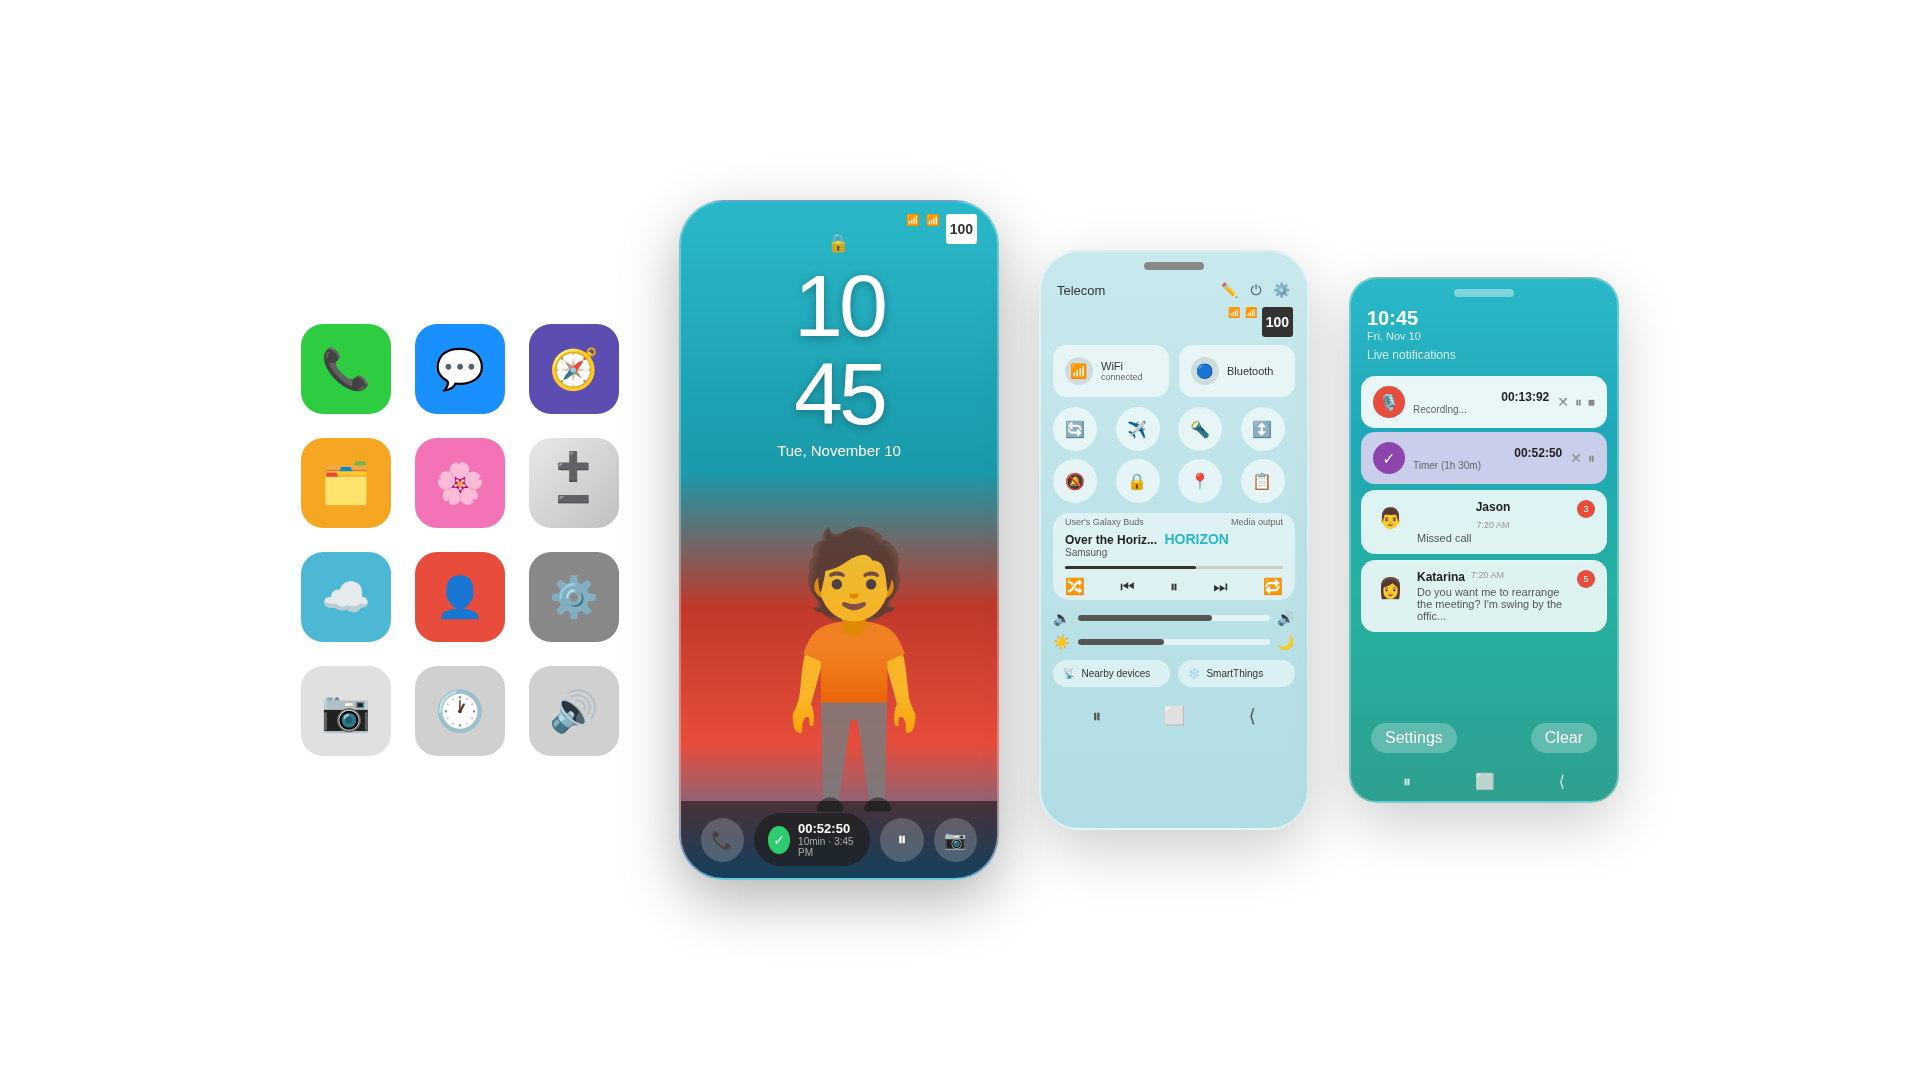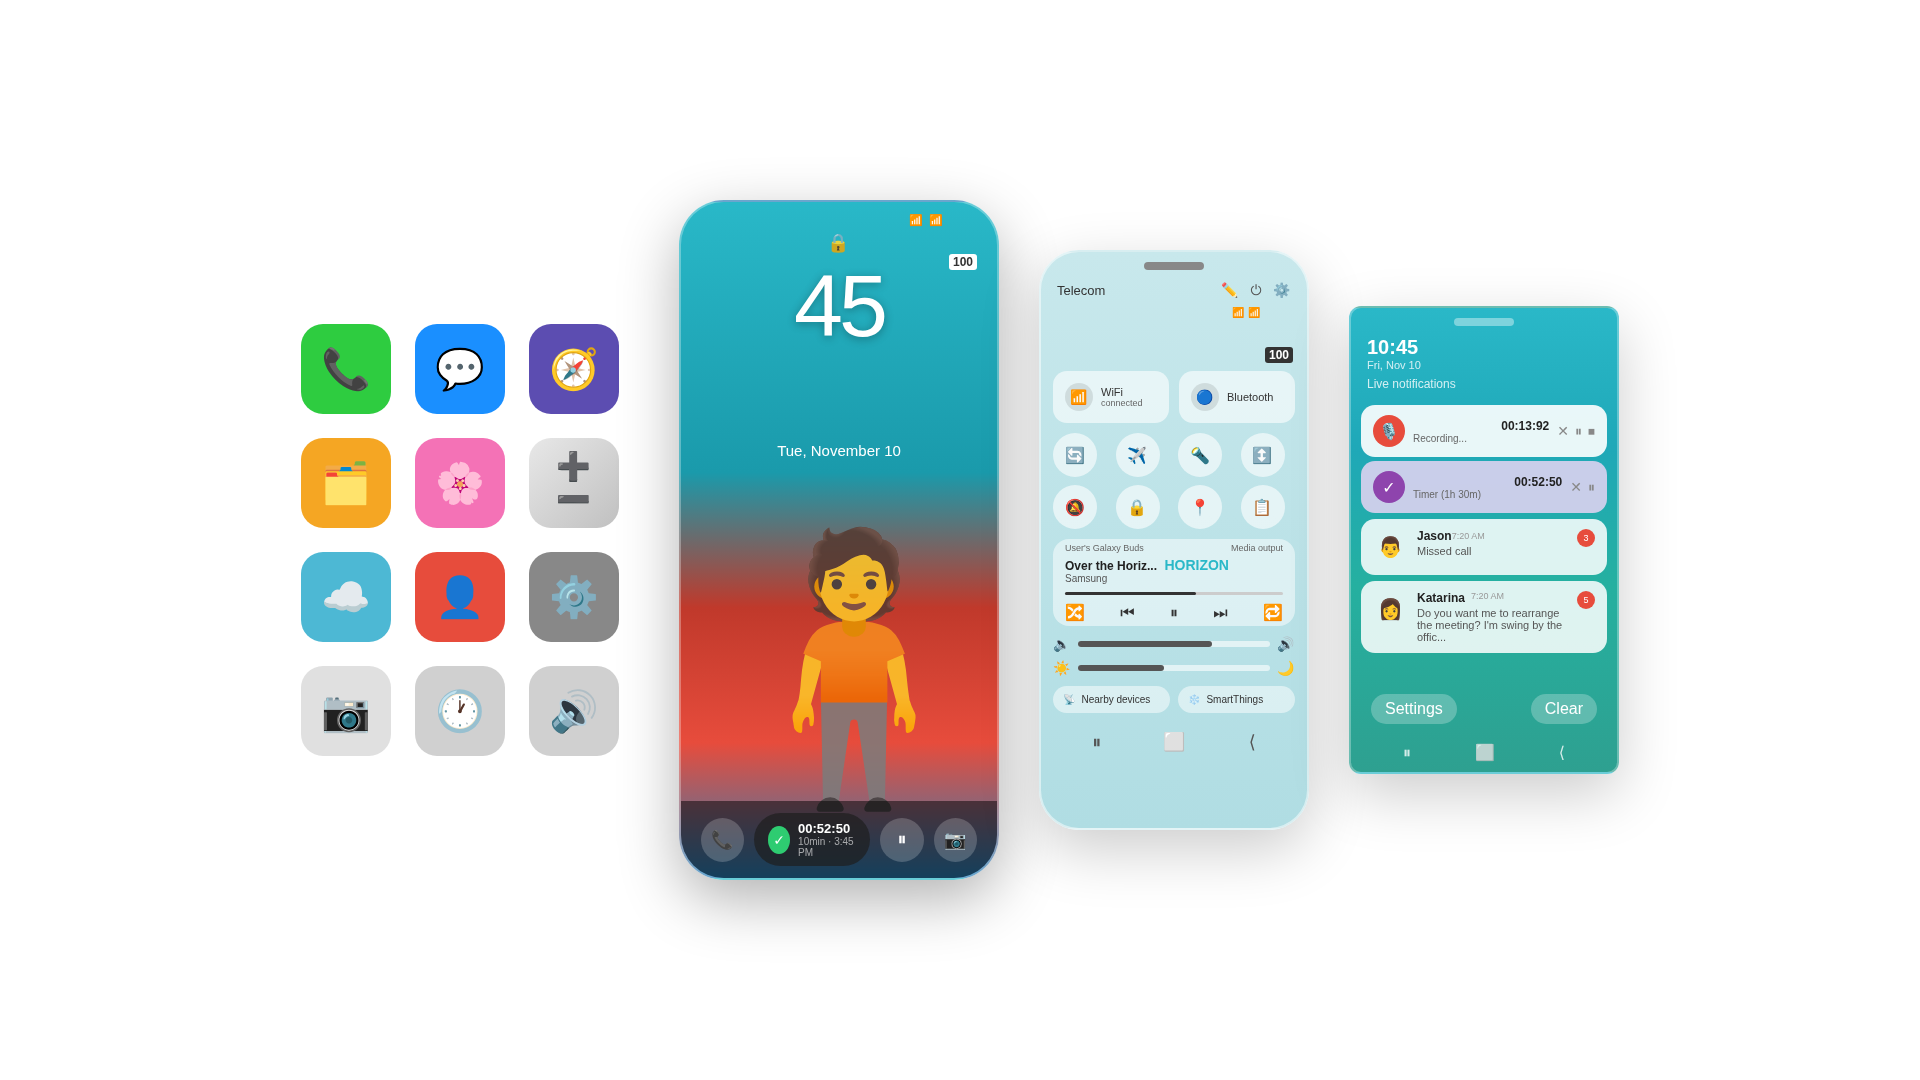--- a/index.html
+++ b/index.html
@@ -266,22 +266,22 @@
     .cc-nav {
       display: flex; align-items: center; justify-content: space-around;
       padding: 10px 20px;
       margin-top: 8px;
     }
     .cc-nav span { font-size: 18px; color: #555; cursor: pointer; }
 
     
     .phone-notif {
       width: 270px;
-      height: 468px;
-      border-radius: 12px;
+      height: 526px;
+      border-radius: 28px;
       background: linear-gradient(180deg, #2ab8c8 0%, #1fa8b8 30%, #25b0a0 60%, #2ea090 100%);
       position: relative;
       overflow: hidden;
       box-shadow: 0 20px 60px rgba(0,0,0,0.2);
       border: 2px solid rgba(255,255,255,0.3);
     }
     .phone-notif .pill-notch {
       width: 60px; height: 8px;
       background: rgba(255,255,255,0.4); border-radius: 4px;
       margin: 10px auto 0;
@@ -352,22 +352,22 @@
       font-size: 16px; color: white; cursor: pointer;
     }
     .notif-nav {
       position: absolute;
       bottom: 10px; left: 0; right: 0;
       display: flex; align-items: center; justify-content: space-around;
       padding: 0 20px;
     }
     .notif-nav span { font-size: 16px; color: rgba(255,255,255,0.8); cursor: pointer; }
     .battery-badge {
-      background: white; color: #333; font-size: 12px; font-weight: 700;
-      padding: 1px 4px; border-radius: 3px; margin-top: 40px;
+      background: white; color: #333; font-size: 14px; font-weight: 700;
+      padding: 7px 4px; border-radius: 3px;
     }
   </style>
 </head>
 <body>
 
 <div class="scene">
 
   <div class="app-grid">
     <div class="app-icon green">📞</div>
     <div class="app-icon blue-msg">💬</div>
@@ -386,20 +386,21 @@
   <div class="phone-main">
     <div class="status-bar">
       <span style="color:white;font-size:11px;">📶</span>
       <span style="color:white;font-size:11px;">📶</span>
       <span class="battery-badge">100</span>
     </div>
 
     <div class="lock-icon">🔒</div>
 
     <div class="time-big">
+      <div style="font-size:88px;font-weight:200;line-height:1;text-shadow:0 2px 10px rgba(0,0,0,0.3)">10</div>
       <div style="font-size:88px;font-weight:200;line-height:1;text-shadow:0 2px 10px rgba(0,0,0,0.3)">45</div>
     </div>
 
     <div class="date-label">Tue, November 10</div>
 
     <div style="position:absolute;bottom:80px;left:0;right:0;text-align:center;pointer-events:none;">
       <div style="font-size:260px;line-height:1;opacity:0.85;margin-right:-30px;">🧍</div>
     </div>
 
     <div class="bottom-bar">
@@ -551,21 +552,21 @@
       </div>
       <div class="notif-actions">
         <span>✕</span>
         <span>⏸</span>
       </div>
     </div>
 
     <div class="notif-msg-card">
       <div class="avatar">👨</div>
       <div class="msg-content">
-        <div style="display:flex;align-items:center;">
+        <div style="display:flex;align-items:center;gap:6px;flex-direction:column;">
           <span class="msg-name">Jason</span>
           <span class="msg-time" style="font-size:9px;color:#999;">7:20 AM</span>
         </div>
         <div class="msg-text">Missed call</div>
       </div>
       <div class="msg-count">3</div>
     </div>
 
     <div class="notif-msg-card">
       <div class="avatar">👩</div>

